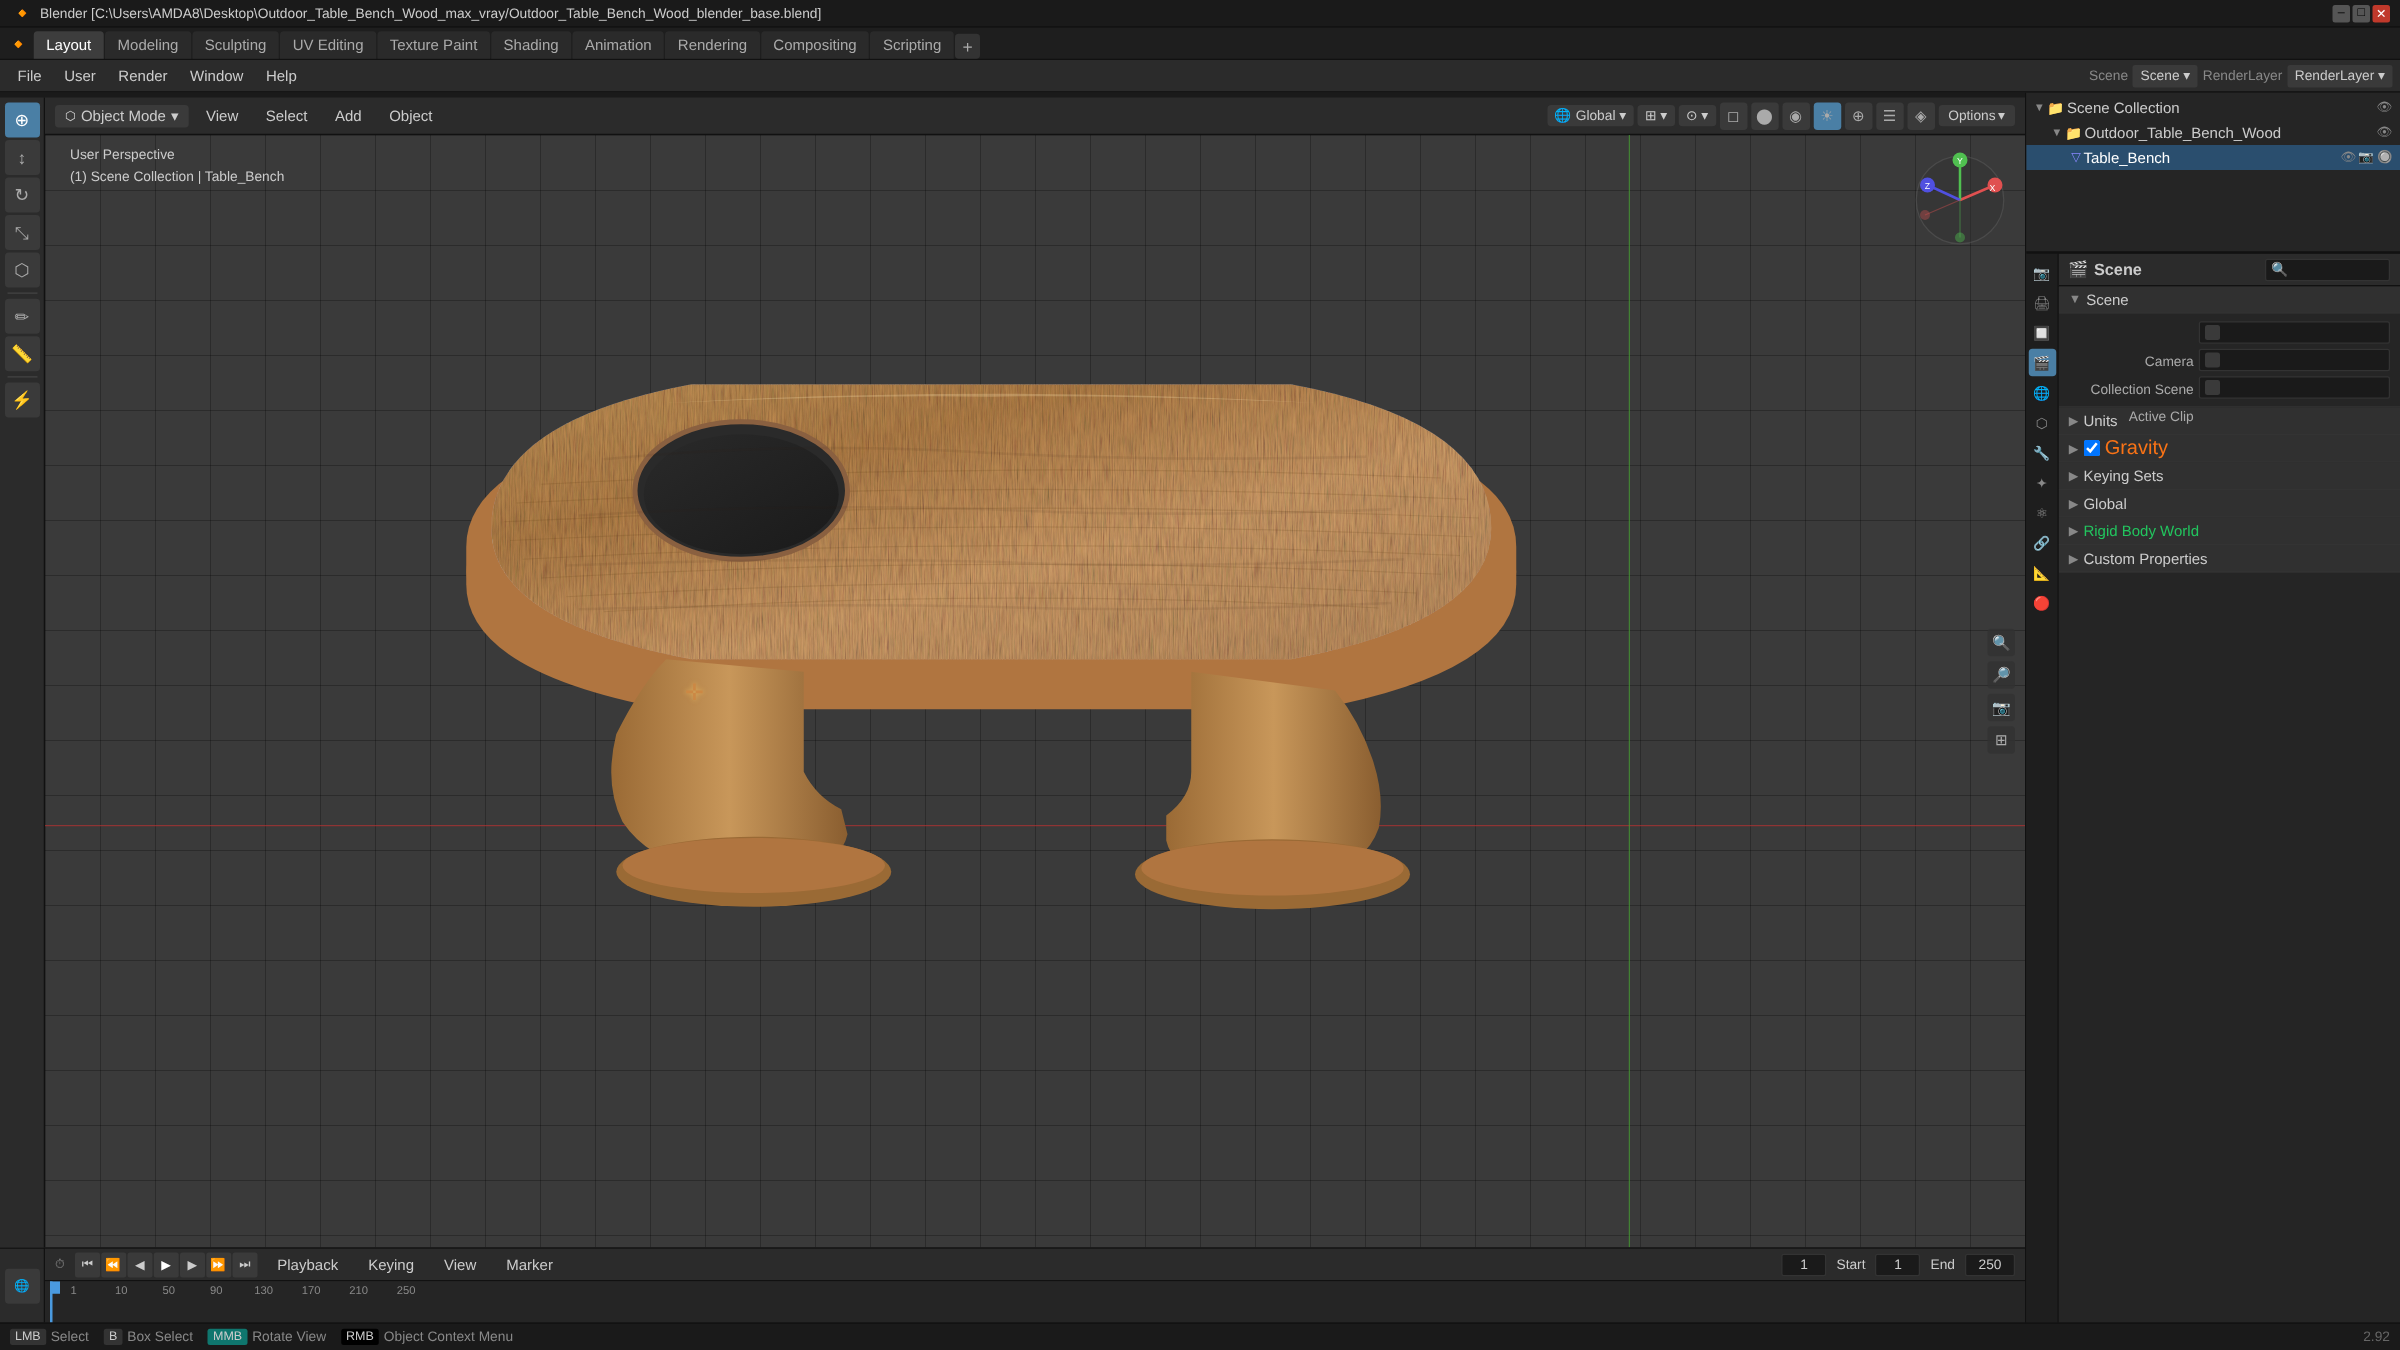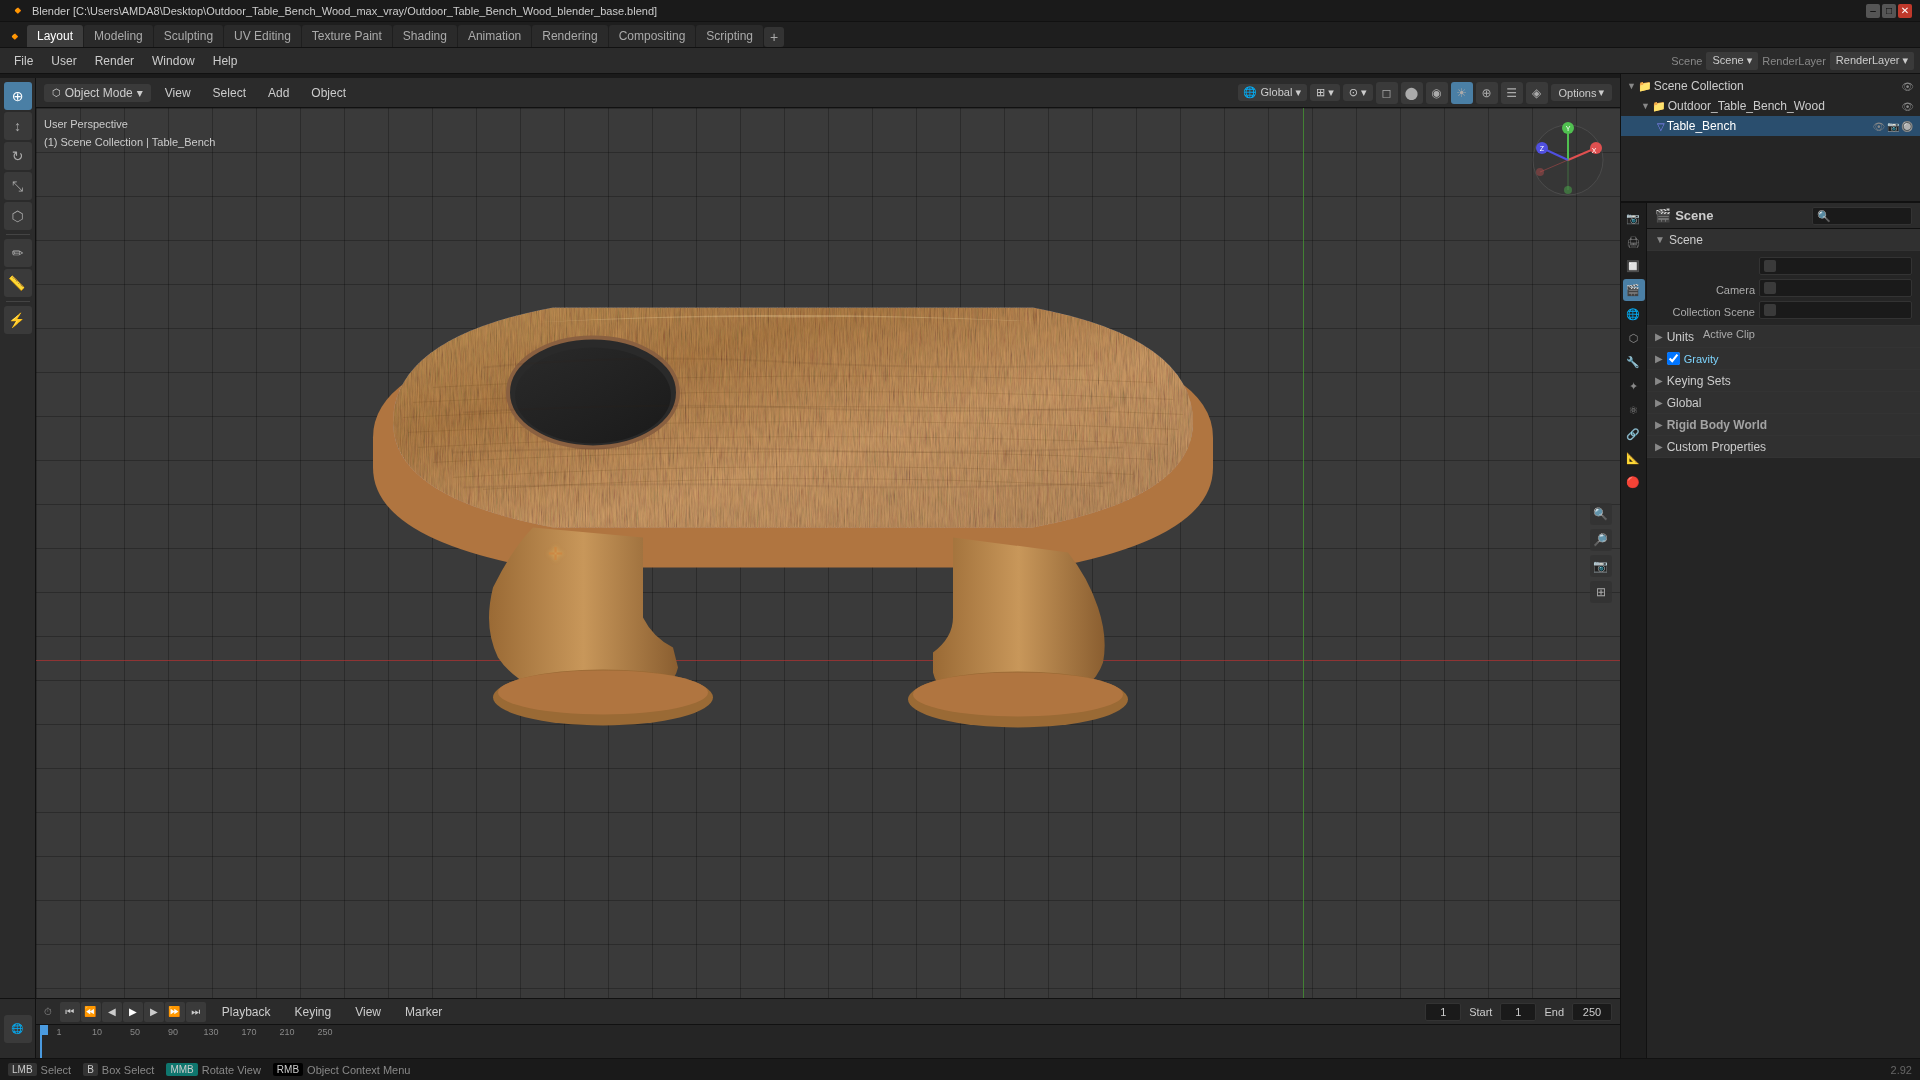--- a/index.html
+++ b/index.html
@@ -352,21 +352,21 @@
       <path d="M 130,205 Q 300,195 460,200 Q 600,207 780,200"></path>
       <path d="M 120,245 Q 300,238 460,242 Q 600,248 790,240"></path>
       <path d="M 130,280 Q 300,275 460,278 Q 600,283 780,275"></path>
     </g>
 
     <path d="M 200,115 Q 460,100 720,115 Q 560,108 460,110 Q 360,108 200,115 Z" fill="rgba(255,230,180,0.25)"></path>
   </svg>
 
   <div style="position:absolute; left:512px; top:435px; color:#cc8844; font-size:18px; text-shadow:0 0 4px rgba(255,200,100,0.6);">✛</div>
 
-  <div style="position:absolute; top:8px; left:8px; color:#ccc; font-size:11px; line-height:1.6;">
+  <div style="position:absolute; top:8px; left:20px; color:#ccc; font-size:11px; line-height:1.6;">
     <div>User Perspective</div>
     <div>(1) Scene Collection | Table_Bench</div>
   </div>
 
   <div style="position:absolute; top:12px; right:12px; width:80px; height:80px;">
     <svg viewBox="0 0 80 80" width="80" height="80">
 
       <circle cx="40" cy="40" r="35" fill="rgba(50,50,50,0.4)" stroke="rgba(150,150,150,0.2)" stroke-width="1"></circle>
 
       <line x1="40" y1="40" x2="68" y2="28" stroke="#e05050" stroke-width="2"></line>
@@ -491,36 +491,36 @@
       </div>
 
       <div style="height:22px; background:#303030; display:flex; align-items:center; padding:0 8px; cursor:pointer; border-bottom:1px solid #333;">
         <span style="font-size:10px; color:#888; margin-right:4px;">▶</span>
         <span style="font-size:12px; color:#ccc;">Units</span>
       </div>
 
       <div style="height:22px; background:#303030; display:flex; align-items:center; padding:0 8px; cursor:pointer; border-bottom:1px solid #333;">
         <span style="font-size:10px; color:#888; margin-right:4px;">▶</span>
         <input type="checkbox" checked="" style="margin-right: 4px; cursor: pointer;">
-        <span style="font-size:11px; color:#7dd3fc;">Gravity</span>
+        <span style="font-size:16px; color:#f97316;">Gravity</span>
       </div>
 
       <div style="height:22px; background:#303030; display:flex; align-items:center; padding:0 8px; cursor:pointer; border-bottom:1px solid #333;">
         <span style="font-size:10px; color:#888; margin-right:4px;">▶</span>
         <span style="font-size:12px; color:#ccc;">Keying Sets</span>
       </div>
 
       <div style="height:22px; background:#303030; display:flex; align-items:center; padding:0 8px; cursor:pointer; border-bottom:1px solid #333;">
         <span style="font-size:10px; color:#888; margin-right:4px;">▶</span>
         <span style="font-size:12px; color:#ccc;">Global</span>
       </div>
 
       <div style="height:22px; background:#303030; display:flex; align-items:center; padding:0 8px; cursor:pointer; border-bottom:1px solid #333;">
         <span style="font-size:10px; color:#888; margin-right:4px;">▶</span>
-        <span style="font-size:12px; color:#a3a3a3;font-weight:bold;">Rigid Body World</span>
+        <span style="font-size:12px; color:#22c55e;">Rigid Body World</span>
       </div>
 
       <div style="height:22px; background:#303030; display:flex; align-items:center; padding:0 8px; cursor:pointer; border-bottom:1px solid #333;">
         <span style="font-size:10px; color:#888; margin-right:4px;">▶</span>
         <span style="font-size:12px; color:#ccc;">Custom Properties</span>
       </div>
 
     </div>
   </div>
 </div>

